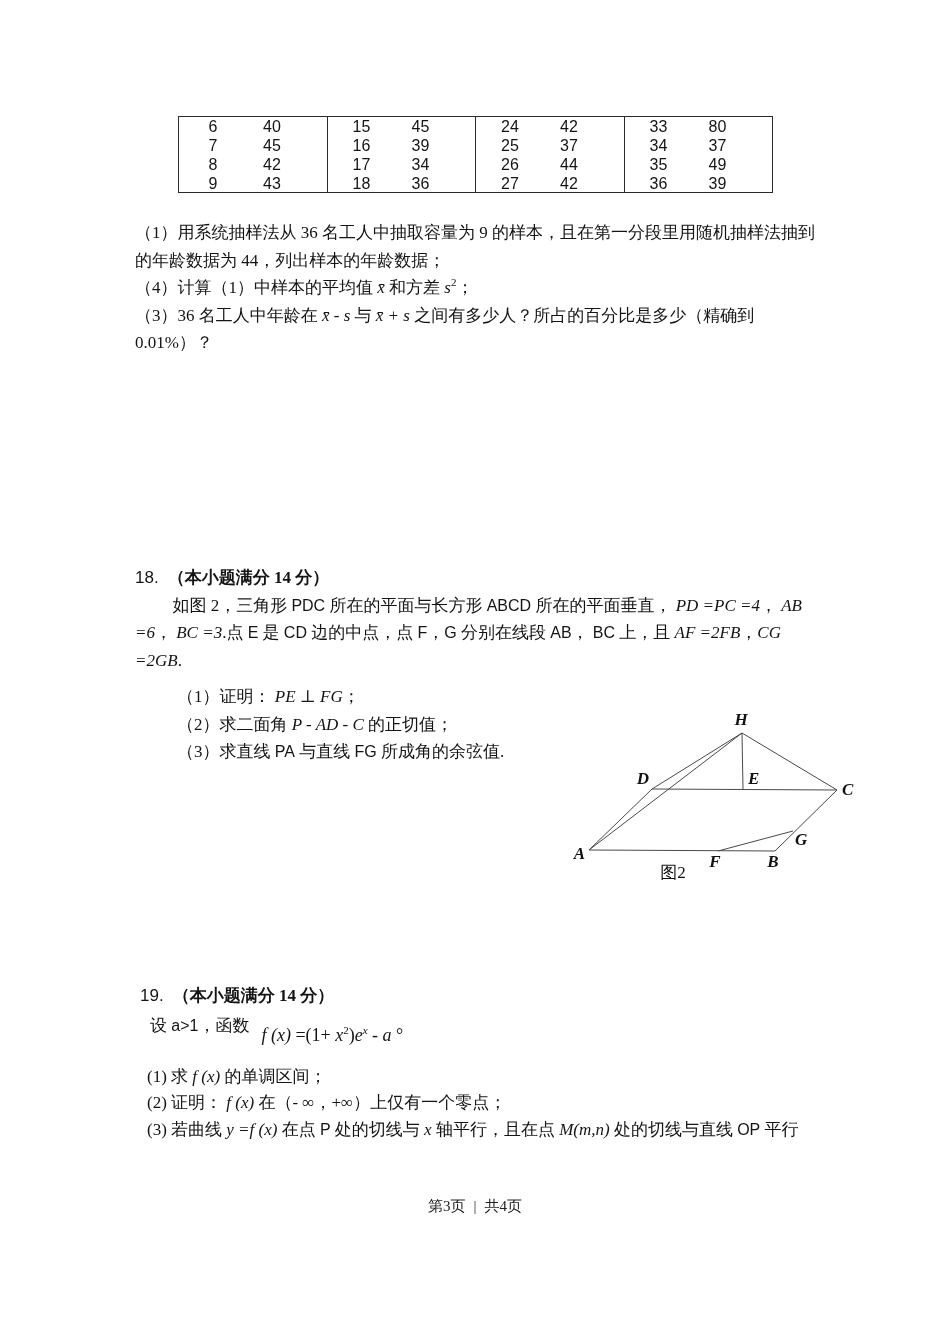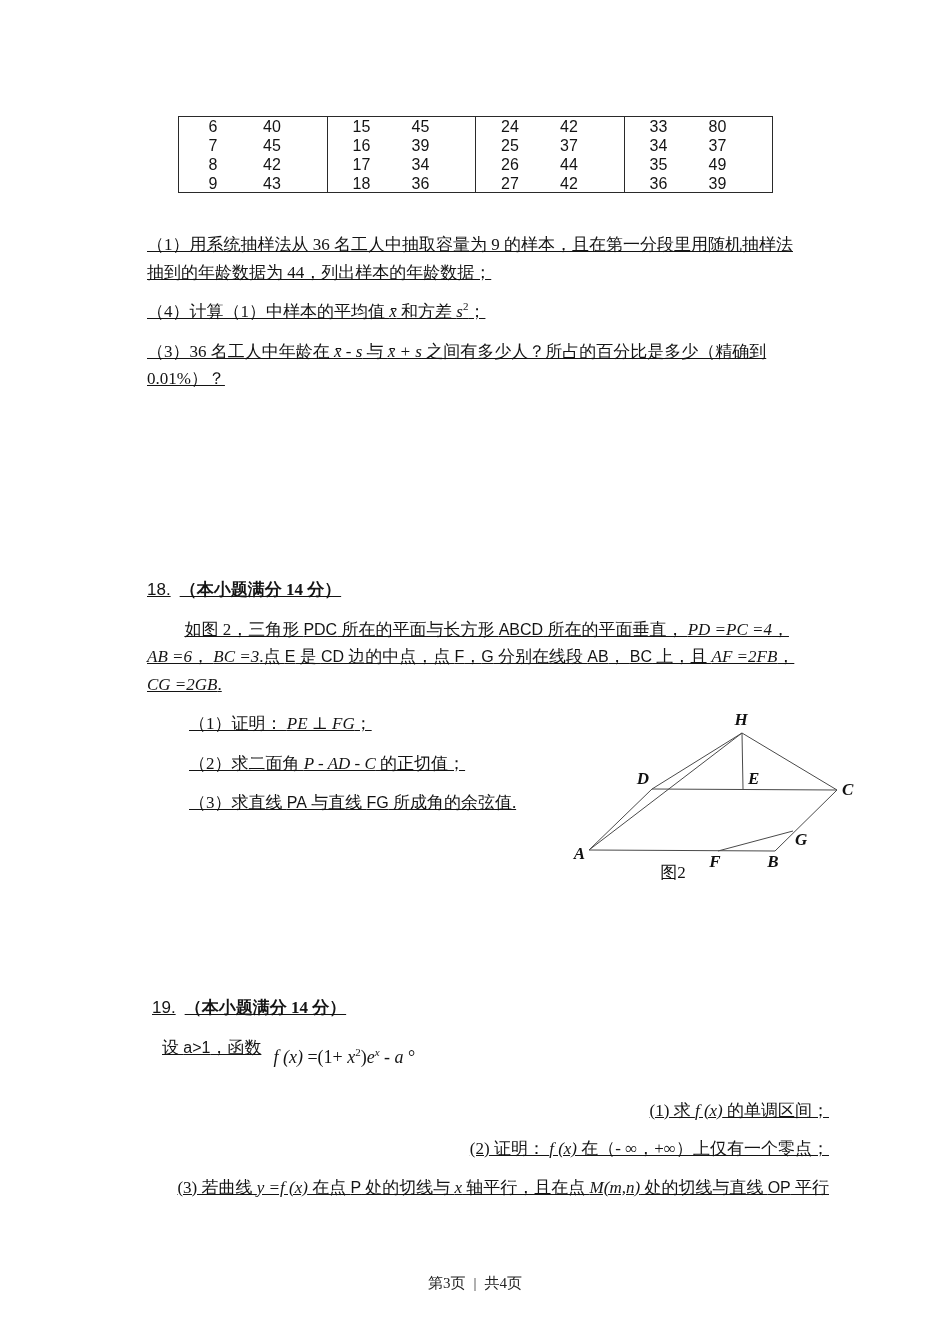--- a/index.html
+++ b/index.html
@@ -17,49 +17,49 @@
   .tg + .tg{border-left:1.4px solid #2a2a2a;justify-content:center;}
   .trow{display:flex;height:19px;align-items:center;}
   .tcell{display:inline-block;text-align:center;font-family:"Liberation Sans","DejaVu Sans",sans-serif;font-size:16px;line-height:19px;}
   .tcell.c1{width:46%;}
   .tcell.c2{width:34%;}
   
   .m{font-family:"Liberation Serif","DejaVu Serif",serif;font-style:italic;}
   .v{font-family:"Liberation Sans","DejaVu Sans",sans-serif;font-size:16px;}
   sup{font-size:11px;line-height:0;}
   sup.msup{font-style:italic;font-family:"Liberation Serif",serif;}
-  p{margin:12px;text-decoration:underline;}
+  p{margin:0;}
   .qnum{font-family:"Liberation Sans","DejaVu Sans",sans-serif;font-size:17px;}
   .btitle{font-weight:bold;margin-left:9px;}
   
   .q17{position:absolute;left:135px;top:219px;width:684px;}
   .q18{position:absolute;left:135px;top:564px;width:690px;}
   .q18 .intro{text-indent:2.2em;}
   .q18 .items{margin-top:9px;padding-left:42px;}
   .q19{position:absolute;left:135px;top:982px;width:706px;}
   .q19 .header{padding-left:5px;}
   .q19 .intro{padding-left:15px;margin-top:2px;height:52px;}
-  .q19 .items{padding-left:12px;line-height:26.5px;text-align:right;}
+  .q19 .items{padding-left:12px;line-height:26.5px;}
   .q19 .final{margin-top:6px;line-height:48px;}
   .eqshift{position:relative;top:10px;display:inline-block;margin-left:12px;font-size:18px;line-height:20px;}
   
   .rel{margin:0 7px;}
   .rootidx{font-size:11px;vertical-align:15px;margin-left:6px;margin-right:-12px;position:relative;z-index:1;}
   .radsign{font-size:42px;font-weight:400;vertical-align:-5px;line-height:0;}
   .radicand{display:inline-block;border-top:1.5px solid #111;padding:2px 6px 0 2px;margin-left:-6px;vertical-align:middle;line-height:1.1;}
   .frac{display:inline-block;vertical-align:middle;text-align:center;line-height:1.15;margin:0 3px;}
   .fnum{display:block;padding:0 6px;border-bottom:1.4px solid #111;}
   .fden{display:block;}
   
   .fig{position:absolute;left:552px;top:698px;width:320px;height:195px;}
   .fig svg{display:block;}
   .fig text{font-family:"Liberation Serif","DejaVu Serif",serif;font-style:italic;font-weight:bold;font-size:17px;fill:#111;}
   .fig text.cap{font-style:normal;font-weight:normal;font-size:17px;}
   
-  .footer{position:absolute;left:0;top:1273px;width:100%;text-align:center;font-size:15px;color:#222;line-height:20px;}
+  .footer{position:absolute;left:0;top:1196px;width:100%;text-align:center;font-size:15px;color:#222;line-height:20px;}
   .footer .sep{margin:0 8px;color:#333;}
 </style>
 </head>
 <body>
 
 <div class="sheet">
 
   <div class="age-table">
     <div class="tg">
       <div class="trow">

